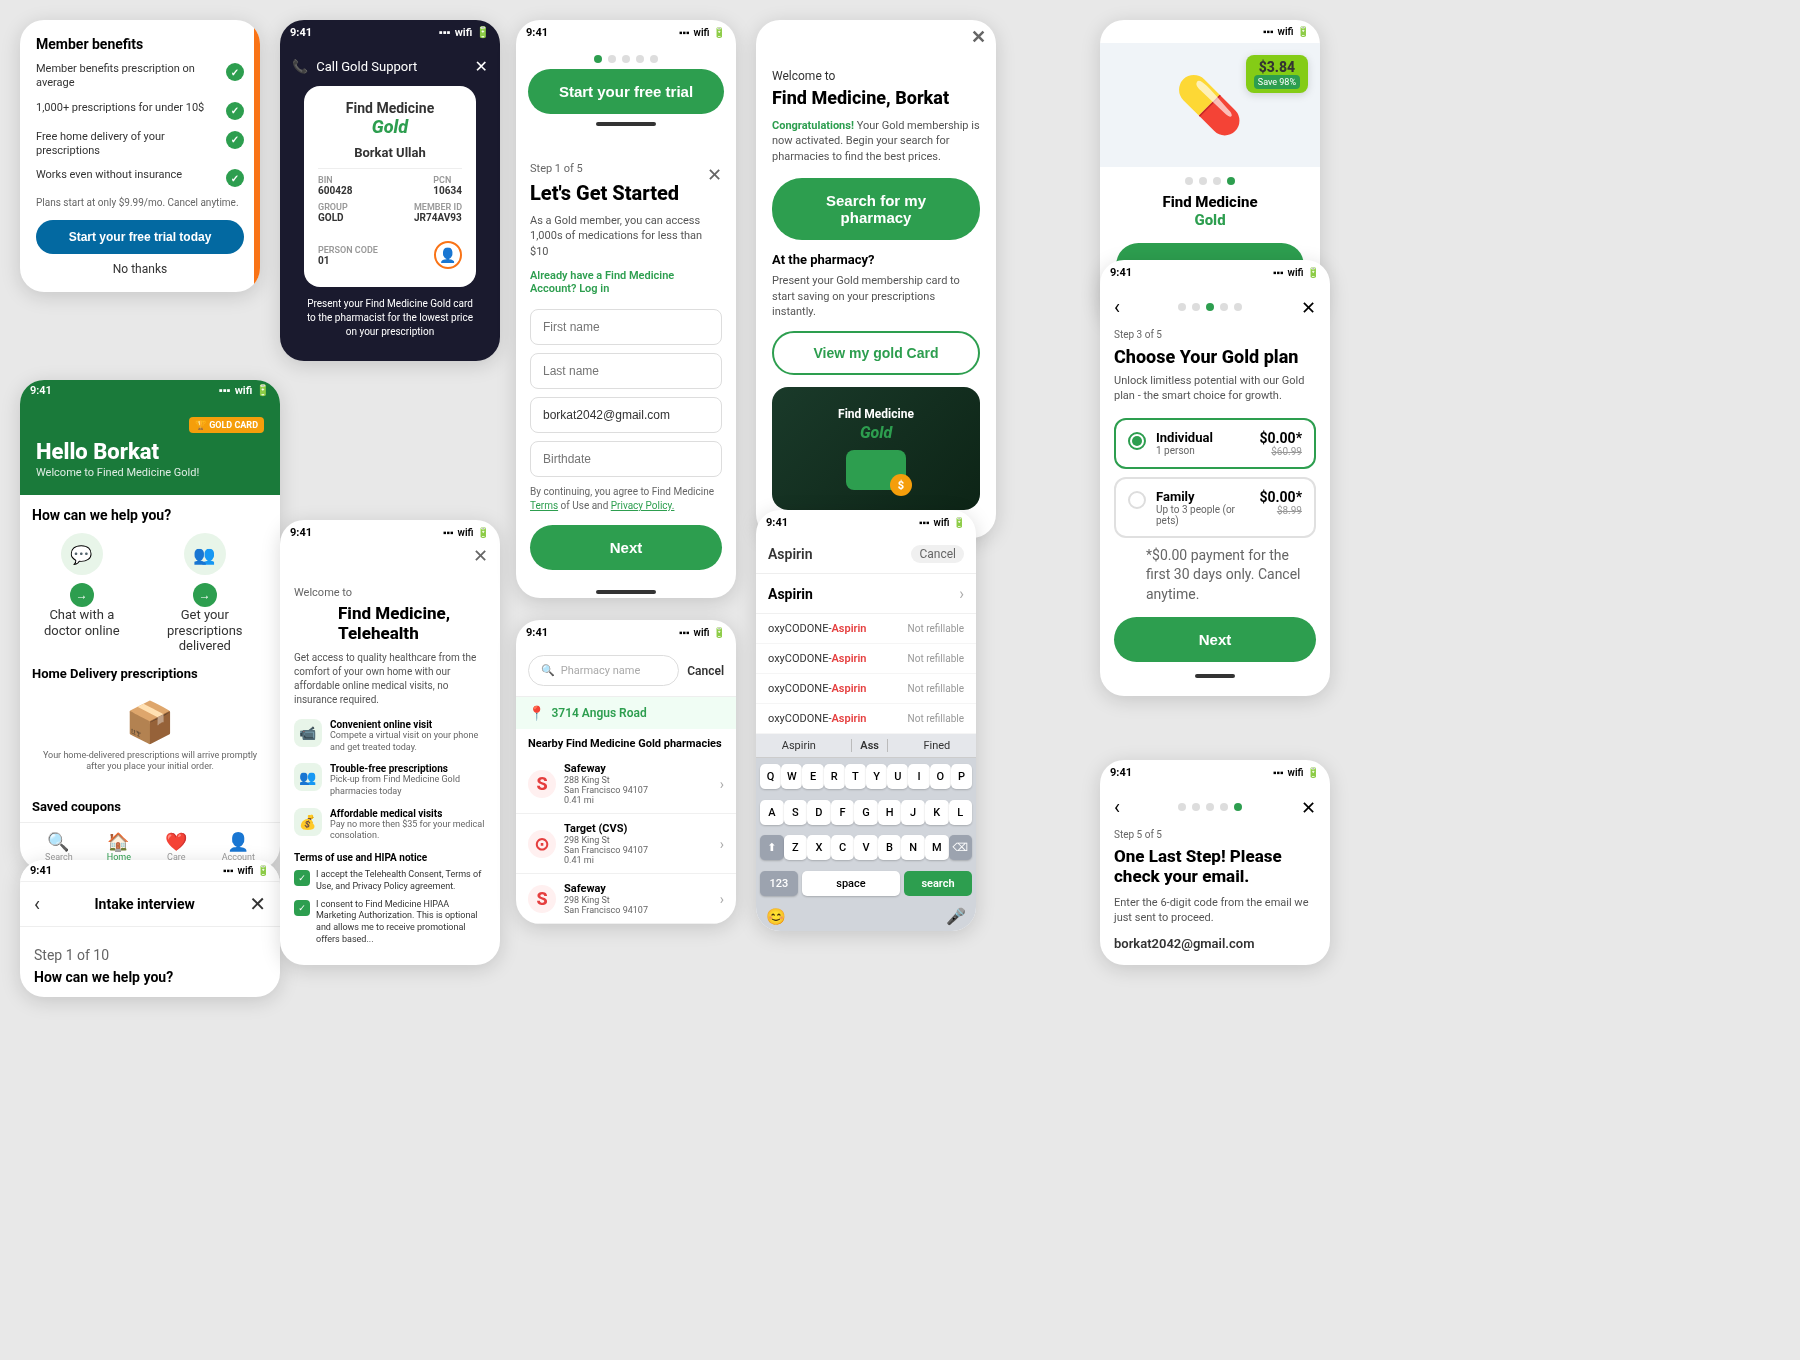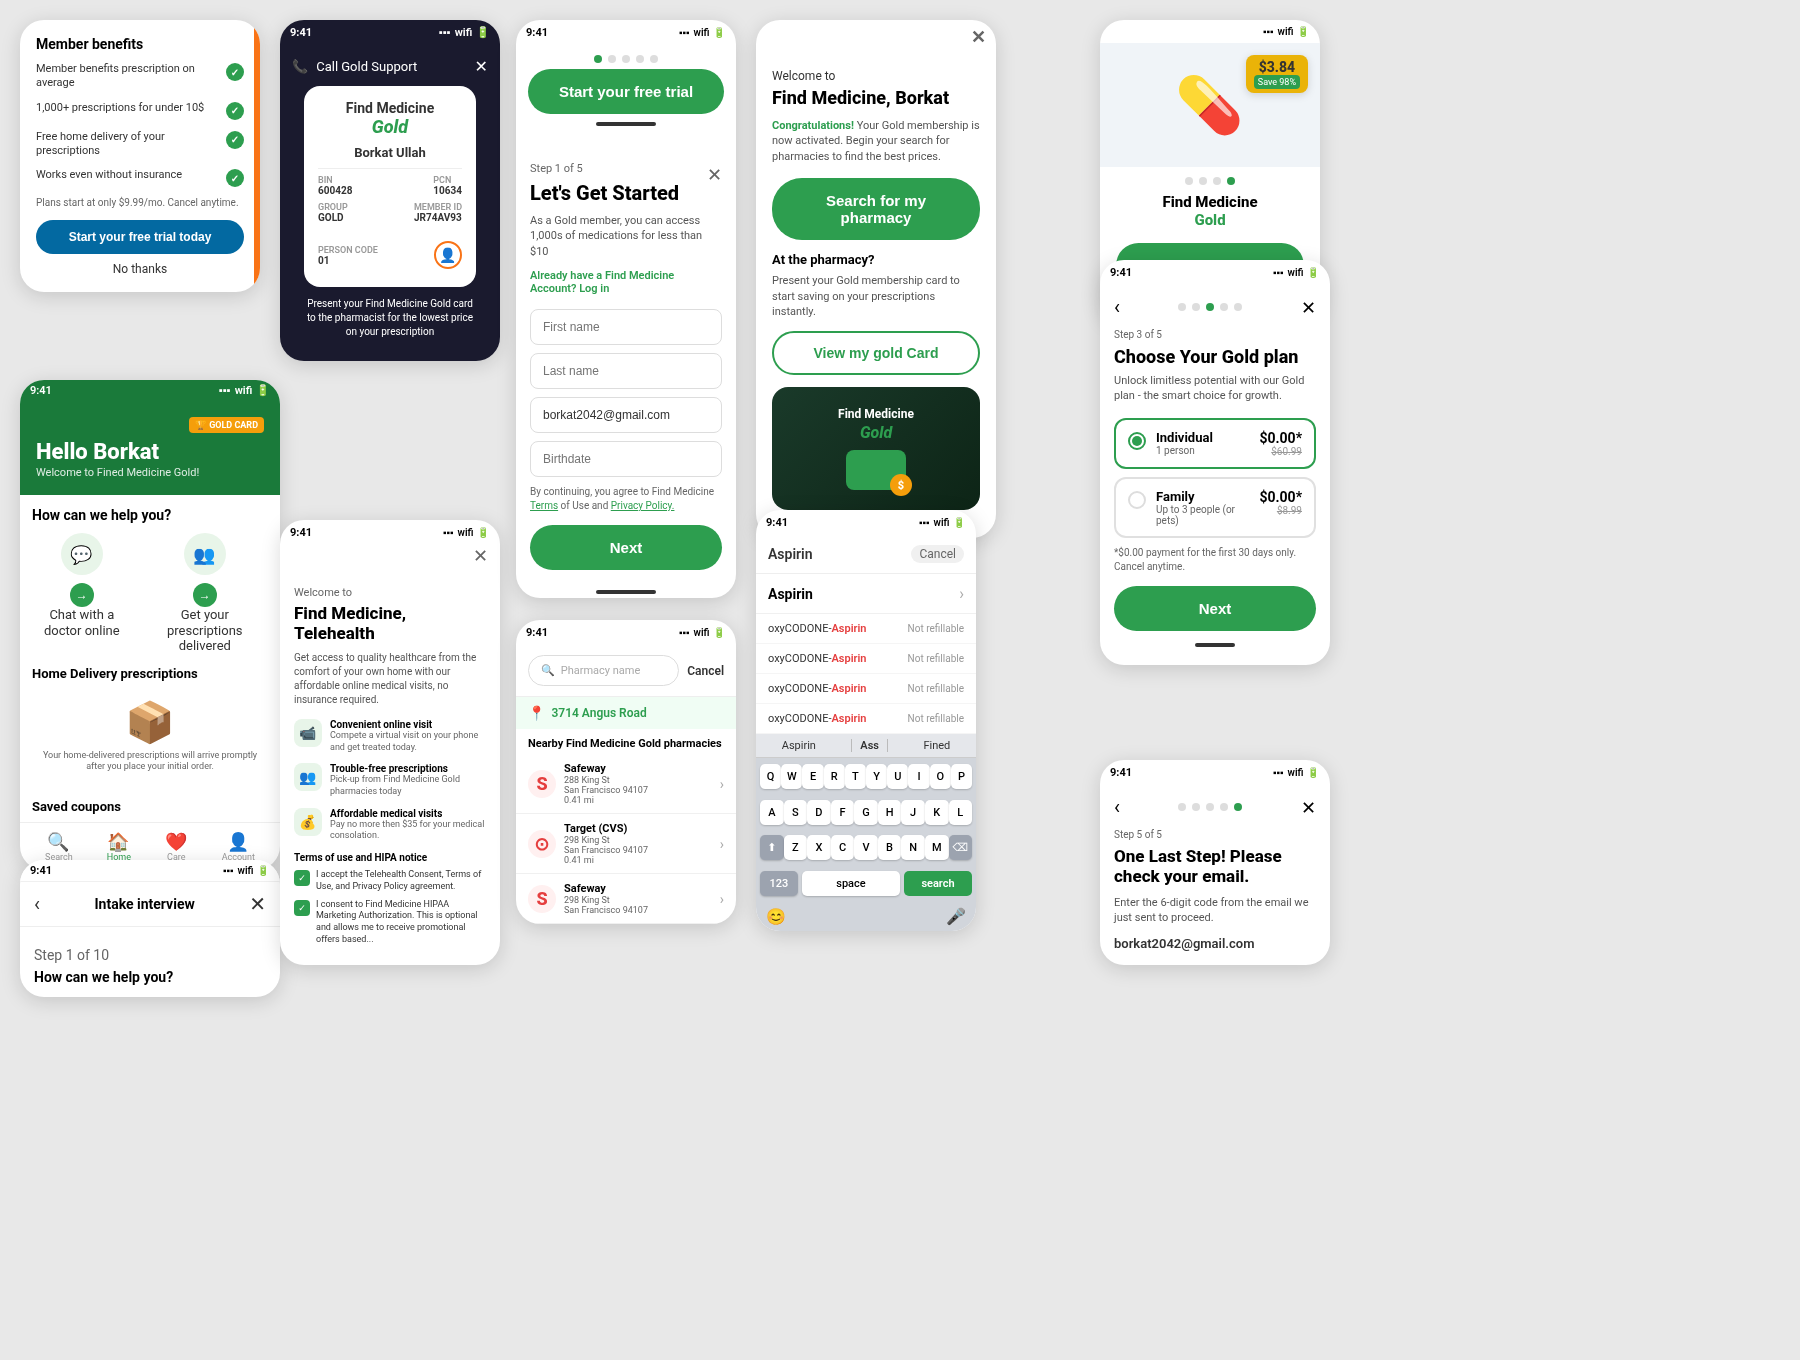--- a/index.html
+++ b/index.html
@@ -117,21 +117,21 @@
     .fm-title { font-size: 14px; font-weight: 700; text-align: center; }
     .fm-gold { color: #2d9e4f; font-size: 18px; font-weight: 800; text-align: center; font-style: italic; }
     .fm-name { text-align: center; font-weight: 700; font-size: 13px; margin: 8px 0; }
     .fm-row { display: flex; justify-content: space-between; margin: 4px 0; }
     .fm-label { font-size: 9px; color: #999; font-weight: 600; }
     .fm-value { font-size: 10px; font-weight: 700; }
     .fm-person { width: 28px; height: 28px; border-radius: 50%; border: 2px solid #f97316; display: flex; align-items: center; justify-content: center; color: #f97316; font-size: 14px; }
     .present-text { color: white; font-size: 10px; text-align: center; padding: 10px; line-height: 1.4; }
     .telehealth-body { padding: 14px; }
     .welcome-to { font-size: 11px; color: #666; margin-bottom: 4px; }
-    .telehealth-title { font-size: 17px; font-weight: 800; margin-bottom: 8px; }
+    .telehealth-title { font-size: 17px; font-weight: 800; margin-bottom: 8px; margin-left: 44px; }
     .telehealth-desc { font-size: 10px; color: #555; line-height: 1.4; margin-bottom: 12px; }
     .feature-item { display: flex; gap: 8px; margin-bottom: 10px; align-items: flex-start; }
     .feature-icon { width: 28px; height: 28px; border-radius: 8px; background: #e8f5e9; display: flex; align-items: center; justify-content: center; font-size: 14px; flex-shrink: 0; }
     .feature-text h4 { font-size: 10px; font-weight: 700; }
     .feature-text p { font-size: 9px; color: #666; line-height: 1.3; }
     .terms-section { margin-top: 8px; }
     .terms-title { font-size: 10px; font-weight: 700; margin-bottom: 6px; }
     .checkbox-item { display: flex; gap: 6px; margin-bottom: 6px; align-items: flex-start; }
     .cb-box { width: 16px; height: 16px; border-radius: 4px; background: #2d9e4f; display: flex; align-items: center; justify-content: center; color: white; font-size: 9px; flex-shrink: 0; margin-top: 1px; }
     .cb-text { font-size: 9px; color: #333; line-height: 1.3; }
@@ -213,21 +213,21 @@
     .plan-option.selected { border-color: #2d9e4f; }
     .radio-btn { width: 18px; height: 18px; border-radius: 50%; border: 2px solid #ddd; flex-shrink: 0; margin-top: 2px; display: flex; align-items: center; justify-content: center; }
     .radio-btn.selected { border-color: #2d9e4f; }
     .radio-inner { width: 10px; height: 10px; border-radius: 50%; background: #2d9e4f; }
     .plan-info { flex: 1; }
     .plan-name { font-size: 13px; font-weight: 700; }
     .plan-sub { font-size: 10px; color: #666; }
     .plan-price { text-align: right; }
     .plan-price .price { font-size: 14px; font-weight: 700; }
     .plan-price .original { font-size: 10px; color: #999; text-decoration: line-through; }
-    .plan-note { font-size: 10px; color: #666; margin-bottom: 12px; line-height: 1.4; }
+    .plan-note { font-size: 14px; color: #666; margin-bottom: 12px; line-height: 1.4; margin-left: 32px; }
     .ev-header { display: flex; justify-content: space-between; align-items: center; padding: 10px 14px; }
     .ev-body { padding: 0 14px 14px; }
     .ev-step { font-size: 10px; color: #666; margin-bottom: 6px; }
     .ev-title { font-size: 17px; font-weight: 800; margin-bottom: 8px; line-height: 1.2; }
     .ev-desc { font-size: 11px; color: #555; line-height: 1.4; margin-bottom: 10px; }
     .ev-email { font-size: 13px; font-weight: 600; color: #333; }
 
     input { outline: none; border: none; background: transparent; width: 100%; }
   </style>
 </head>
@@ -674,21 +674,21 @@
   <div style="display:flex; justify-content:space-between; align-items:center; padding:6px 10px; font-size:11px; font-weight:600;">
     <span style="font-size:10px; opacity:0;"> </span>
     <div style="display:flex;gap:4px;align-items:center;">
       <span style="font-size:10px;">▪▪▪</span>
       <span style="font-size:10px;">wifi</span>
       <span style="font-size:10px;">🔋</span>
     </div>
   </div>
   <div style="background:#f0f4f8; padding:30px 20px; text-align:center; position:relative;">
     <div style="font-size:55px;">💊</div>
-    <div style="position:absolute; top:12px; right:12px; background:#eab308; border-radius:8px; padding:4px 8px; box-shadow:0 2px 8px rgba(0,0,0,0.15);">
+    <div style="position:absolute; top:12px; right:12px; background:#84cc16; border-radius:8px; padding:4px 8px; box-shadow:0 2px 8px rgba(0,0,0,0.15);">
       <div style="font-size:14px; font-weight:800; color:#333;">$3.84</div>
       <div style="background:#2d9e4f; color:white; font-size:9px; border-radius:4px; padding:2px 4px;">Save 98%</div>
     </div>
   </div>
   <div style="display:flex; gap:6px; justify-content:center; padding:10px 0 4px;">
     <div style="width:8px;height:8px;border-radius:50%;background:#ddd;"></div>
     <div style="width:8px;height:8px;border-radius:50%;background:#ddd;"></div>
     <div style="width:8px;height:8px;border-radius:50%;background:#ddd;"></div>
     <div style="width:8px;height:8px;border-radius:50%;background:#2d9e4f;"></div>
   </div>

